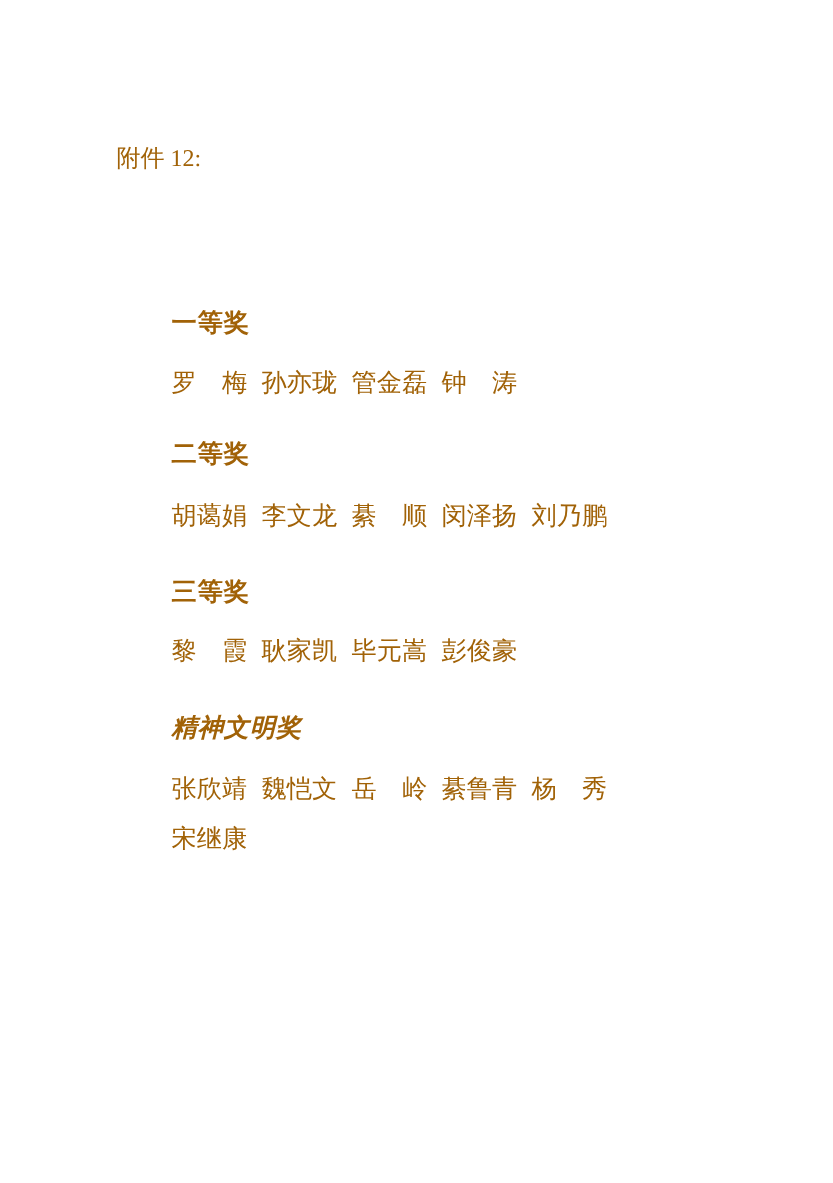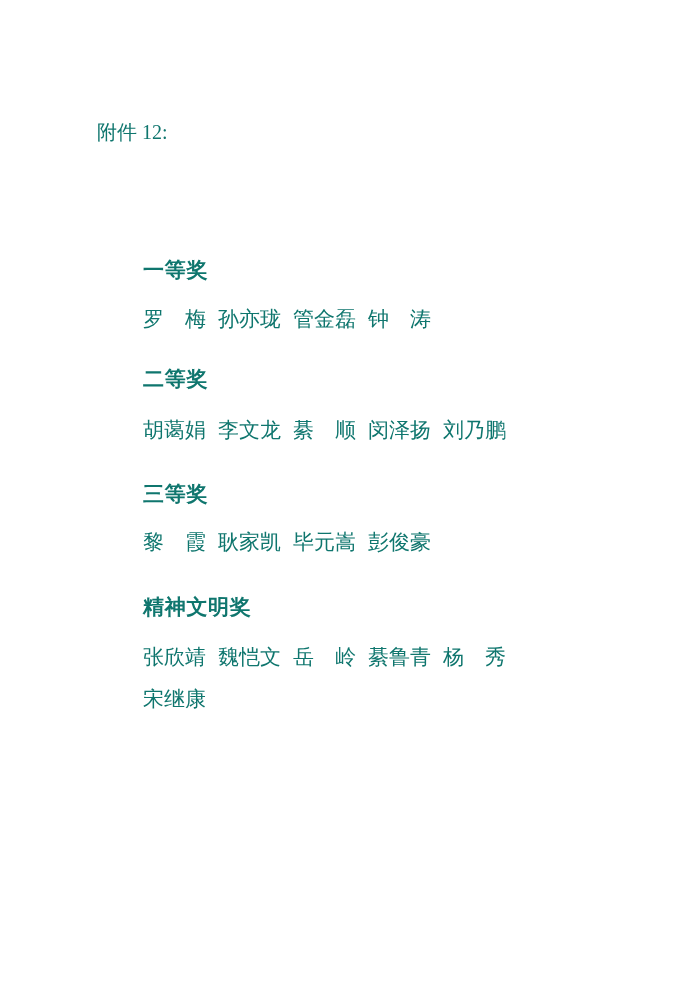--- a/index.html
+++ b/index.html
@@ -5,21 +5,21 @@
   html, body {
     margin: 0;
     padding: 0;
     background: #ffffff;
   }
   .page {
     position: relative;
     width: 572px;
     height: 986px;
     background: #ffffff;
-    color: #0f766e;
+    color: #a16207;
     overflow: hidden;
     font-family: "Liberation Serif", "DejaVu Serif", serif;
     border-radius: 15px;
   }
   .attachment {
     position: absolute;
     left: 97px;
     top: 120px;
     font-size: 20px;
     line-height: 24px;
@@ -59,21 +59,21 @@
     line-height: 26px;
     font-family: "Liberation Serif", "DejaVu Serif", serif;
   }
   .name { white-space: pre; }
   .h0 { top: 258px; }
   .r0a { top: 306px; }
   .h1 { top: 367px; }
   .r1a { top: 417px; }
   .h2 { top: 482px; }
   .r2a { top: 529px; }
-  .h3 { top: 595px; }
+  .h3 { top: 595px; font-style: italic; }
   .r3a { top: 644px; justify-content: flex-end; }
   .r3b { top: 686px; }
 </style>
 </head>
 <body>
 
 <div class="page">
 
   <div class="attachment">附件 12:</div>
 

